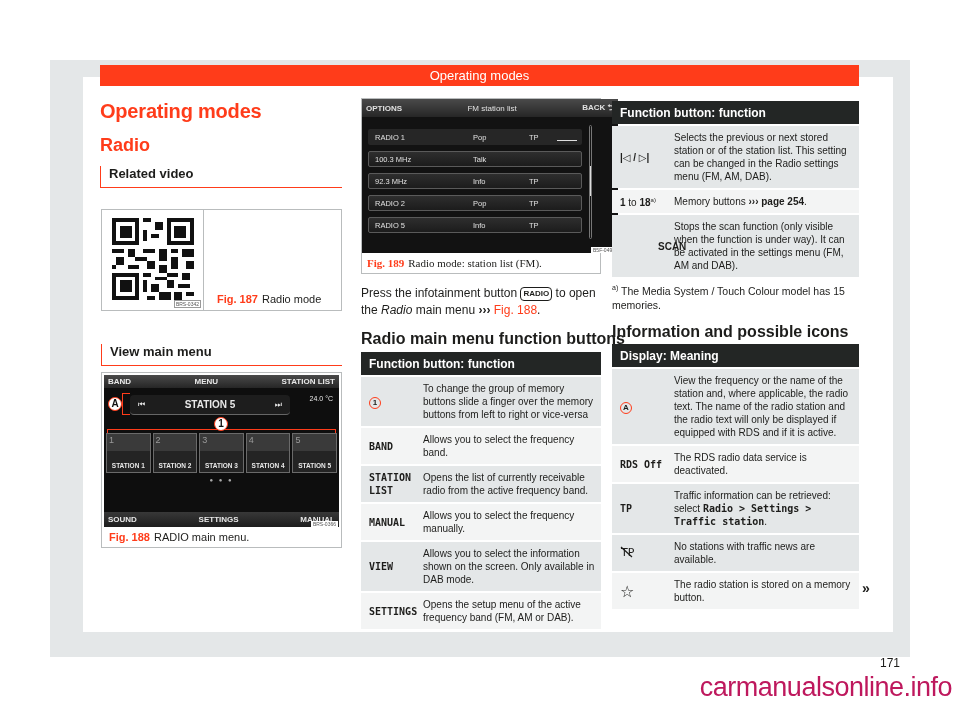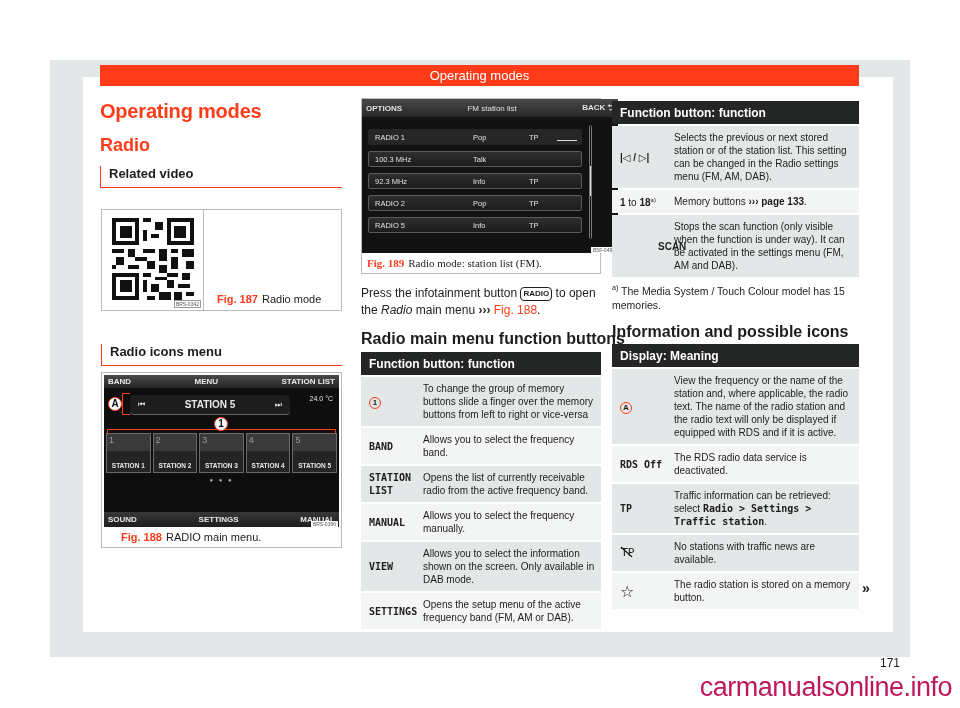--- a/index.html
+++ b/index.html
@@ -24,21 +24,21 @@
   .qr { position: absolute; left: 10px; top: 8px; width: 82px; height: 82px; }
   .code-label { position: absolute; right: 2px; bottom: 2px; font-size: 5px; color: #555; border: 1px solid #999; padding: 0 1px; background: #fff; }
   .caption { font-size: 11px; }
   .caption .fig { color: #ff3c1a; font-weight: bold; margin-right: 4px; }
   .fig187 .caption { position: absolute; left: 115px; bottom: 5px; }
 
   .rmm-head { position: absolute; left: 101px; top: 344px; width: 241px; }
 
   .fig188 { position: absolute; left: 101px; top: 372px; width: 241px; height: 176px; border: 1px solid #b9bcbd; background: #fff; }
   .screen188 { position: absolute; left: 2px; top: 2px; width: 235px; height: 152px; background: #0e0e0e; overflow: hidden; font-size: 8px; color: #e8e8e8; }
-  .fig188 .caption { position: absolute; left: 19px; bottom: 4px; }
+  .fig188 .caption { position: absolute; left: 7px; bottom: 4px; }
 
   .topbar { position: absolute; left: 0; top: 0; width: 100%; height: 13px; background: linear-gradient(#4a4a4a, #262626); display: flex; justify-content: space-between; align-items: center; padding: 0 4px; font-weight: bold; font-size: 8px; }
   .botbar { position: absolute; left: 0; bottom: 0; width: 100%; height: 15px; background: linear-gradient(#383838, #1d1d1d); display: flex; justify-content: space-between; align-items: center; padding: 0 4px; font-weight: bold; font-size: 8px; }
   .station-display { position: absolute; left: 26px; top: 20px; width: 160px; height: 20px; border-radius: 4px; background: #1d1d1d; border-bottom: 1px solid #666; display: flex; align-items: center; justify-content: space-between; padding: 0 8px; }
   .station-display .name { font-weight: bold; font-size: 10px; }
   .temp { position: absolute; right: 6px; top: 20px; font-size: 7px; }
   .callout { position: absolute; width: 14px; height: 14px; border-radius: 50%; border: 1.5px solid #ff3c1a; background: #fff; color: #111; font-weight: bold; font-size: 10px; text-align: center; line-height: 11px; }
   .bracket-a { position: absolute; left: 18px; top: 18px; width: 8px; height: 22px; border: 1.5px solid #ff3c1a; border-right: none; }
   .bracket-1 { position: absolute; left: 3px; top: 54px; width: 229px; height: 8px; border: 1.5px solid #ff3c1a; border-bottom: none; }
   .presets { position: absolute; left: 2px; top: 58px; width: 231px; height: 40px; display: flex; gap: 2px; }
@@ -137,21 +137,21 @@
       </g>
     </svg>
     <span class="code-label">BRS-0342</span>
   </div>
   <div class="caption">
     <span class="fig">Fig. 187</span><span>Radio mode</span>
   </div>
 </div>
 
 <div class="rmm-head">
-  <div class="section-head">Radio icons menu</div>
+  <div class="section-head">View main menu</div>
 </div>
 
 <div class="fig188">
   <div class="screen188">
     <div class="topbar">
       <span>BAND</span>
       <span>MENU</span>
       <span>STATION LIST</span>
     </div>
     <div class="bracket-a"></div>
@@ -279,21 +279,21 @@
 </div>
 
 <div class="tbl" style="left:612px;top:101px;width:247px;">
   <div class="tbl-head">Function button: function</div>
   <div class="tbl-row" style="background:#e4e7e8">
       <div class="k" style="font-weight:bold;">|◁ / ▷|</div>
       <div class="v">Selects the previous or next stored station or of the station list. This setting can be changed in the Radio settings menu (FM, AM, DAB).</div>
     </div>
   <div class="tbl-row" style="background:#f3f4f4">
       <div class="k"><b>1</b><span> to </span><b>18</b><sup style="font-size:6px">a)</sup></div>
-      <div class="v"><span>Memory buttons </span><b>››› page 133</b><span>.</span></div>
+      <div class="v"><span>Memory buttons </span><b>››› page 254</b><span>.</span></div>
     </div>
   <div class="tbl-row" style="background:#e4e7e8">
       <div class="k" style="font-weight:bold;padding-left:46px;">SCAN</div>
       <div class="v">Stops the scan function (only visible when the function is under way). It can be activated in the settings menu (FM, AM and DAB).</div>
     </div>
 </div>
 
 <div class="footnote">
   <sup>a)</sup> <span>The Media System / Touch Colour model has 15 memories.</span>
 </div>

